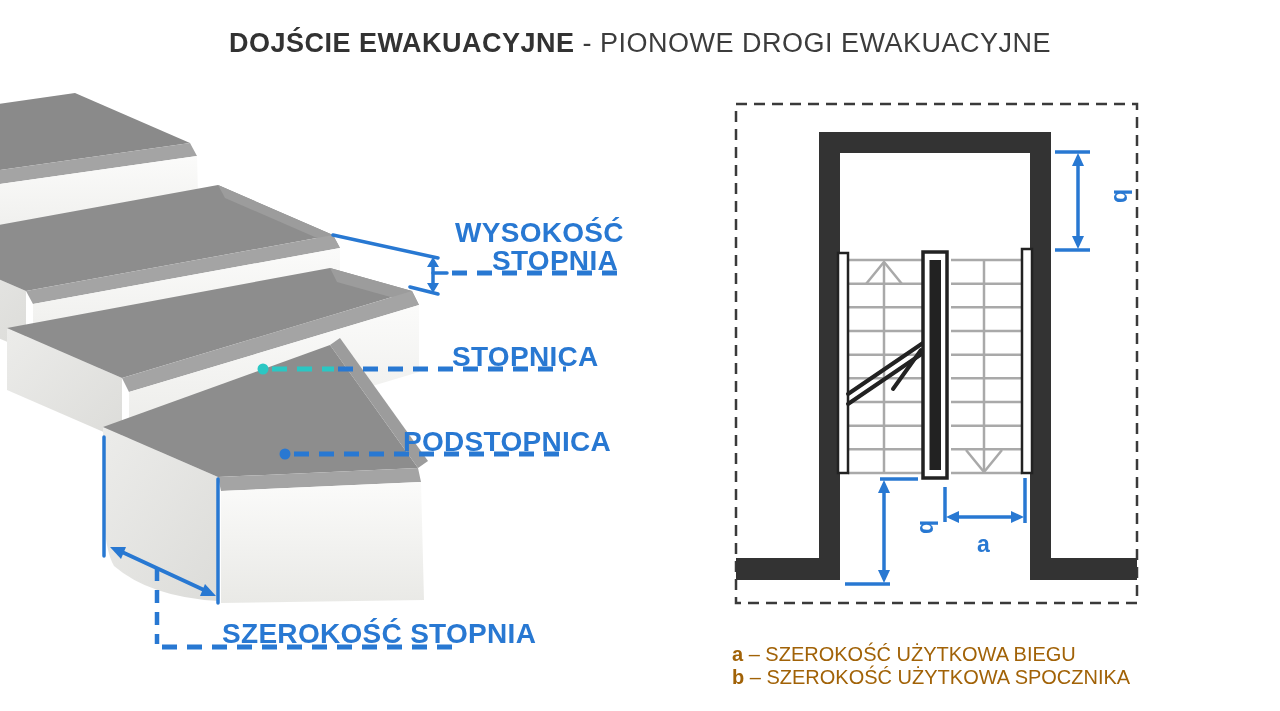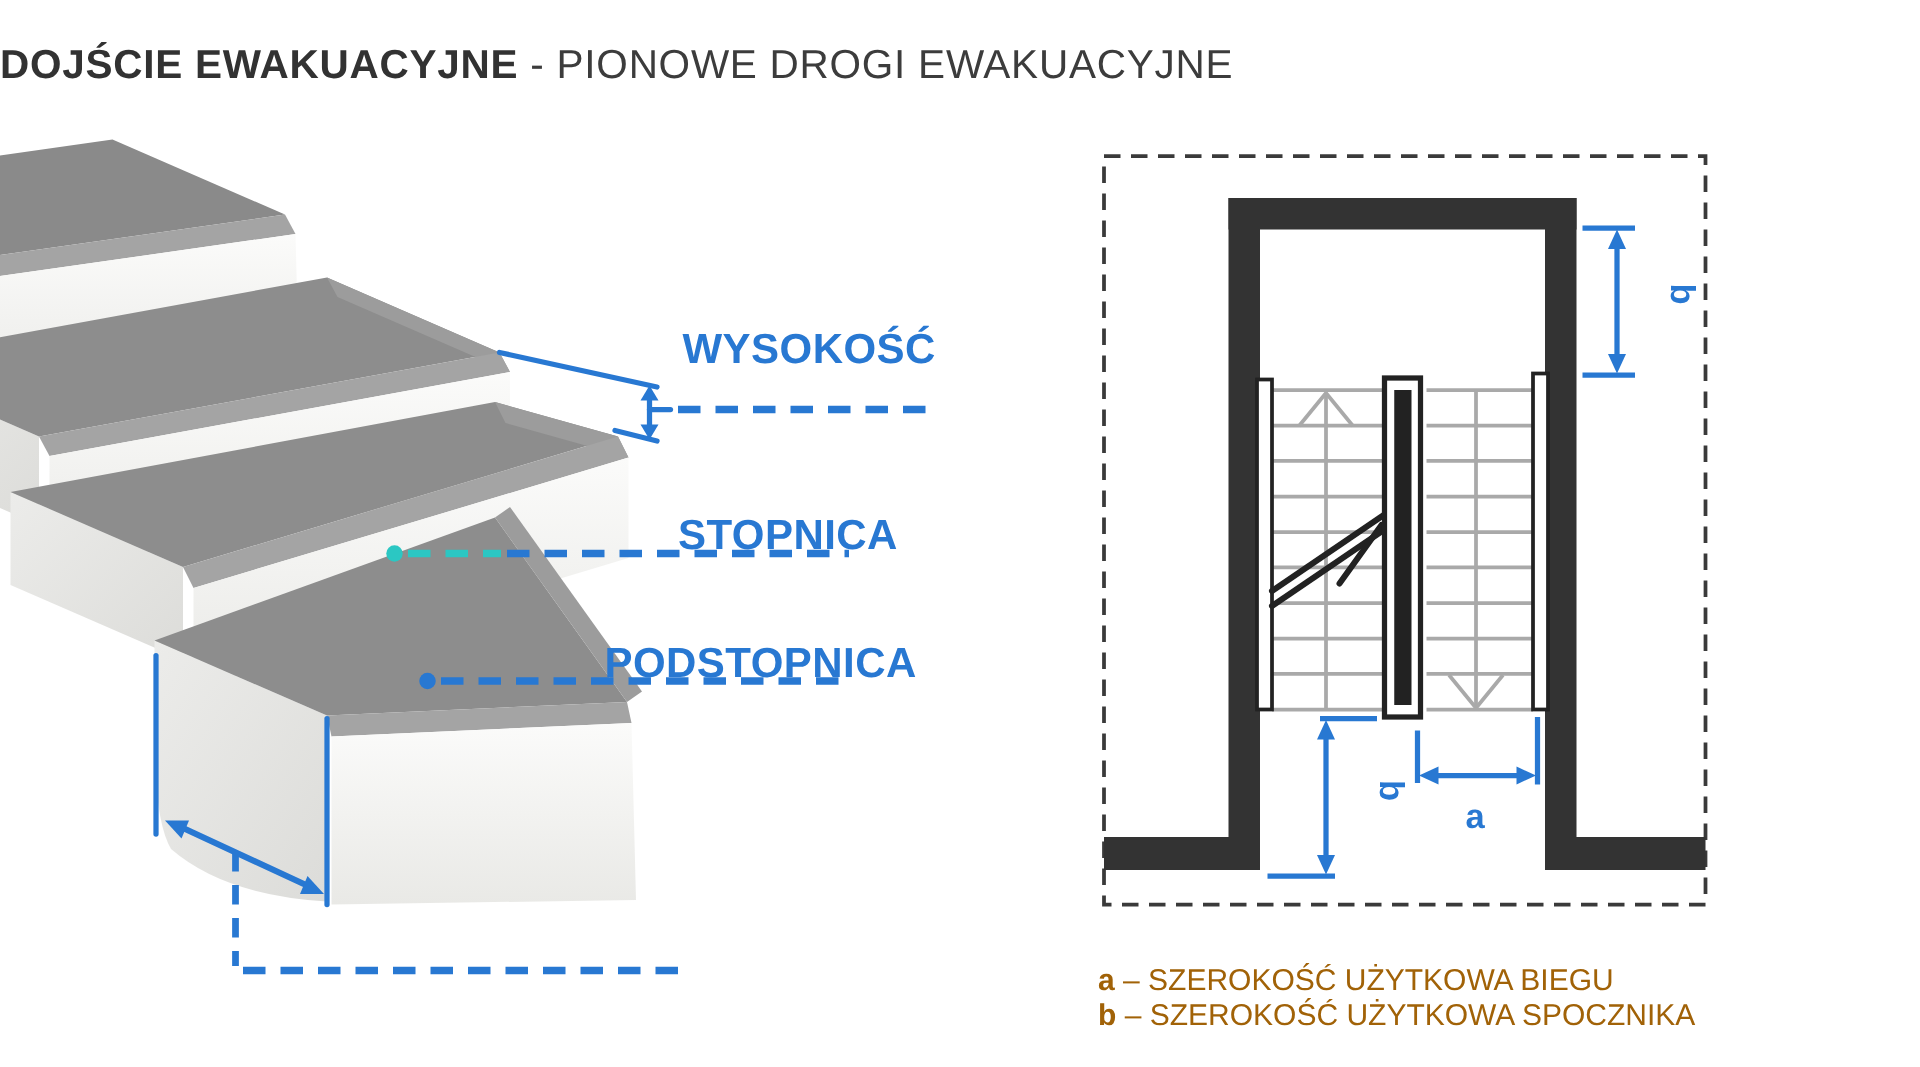--- a/index.html
+++ b/index.html
@@ -1,18 +1,18 @@
 <!DOCTYPE html>
 <html><head>
 <meta charset="utf-8">
 <style>
   html,body{margin:0;padding:0;background:#fff;}
   .stage{position:relative;width:1280px;height:711px;background:#ffffff;overflow:hidden;
          font-family:"Liberation Sans", sans-serif;}
-  .title-row{position:absolute;top:28px;left:0;width:1280px;
+  .title-row{position:absolute;top:28px;left:0;width:1280px;text-align:center;
              font-size:27px;color:#3c3c3c;letter-spacing:.5px;white-space:nowrap;}
   .title-row .bold{font-weight:700;color:#323232;}
   svg.fig{position:absolute;left:0;top:0;width:1280px;height:711px;}
   .lbl{position:absolute;color:#2878d2;font-weight:700;font-size:28px;letter-spacing:.3px;white-space:nowrap;}
   .lbl.right{text-align:right;}
   .legend{position:absolute;left:732px;top:643px;color:#a16207;font-size:20px;line-height:23px;white-space:nowrap;}
   .legend .key{font-weight:700;}
   .dimtext{font:700 23px "Liberation Sans", sans-serif;fill:#2878d2;}
 </style>
 </head>
@@ -170,23 +170,25 @@
       <g fill="#2878d2">
         <polygon points="946,517 959,511 959,523"></polygon>
         <polygon points="1024,517 1011,511 1011,523"></polygon>
       </g>
       <text class="dimtext" x="977" y="552">a</text>
     </g>
   </svg>
 
   <div class="lbl right" style="left:455px;top:219px;width:163px;line-height:28px;">
     <div>WYSOKOŚĆ</div>
+    <div>STOPNIA</div>
   </div>
   <div class="lbl" style="left:452px;top:341px;">STOPNICA</div>
   <div class="lbl" style="left:403px;top:426px;">PODSTOPNICA</div>
+  <div class="lbl" style="left:222px;top:618px;">SZEROKOŚĆ STOPNIA</div>
 
   <div class="legend">
     <div>
       <span class="key">a</span>
       <span>– SZEROKOŚĆ UŻYTKOWA BIEGU</span>
     </div>
     <div>
       <span class="key">b</span>
       <span>– SZEROKOŚĆ UŻYTKOWA SPOCZNIKA</span>
     </div>

